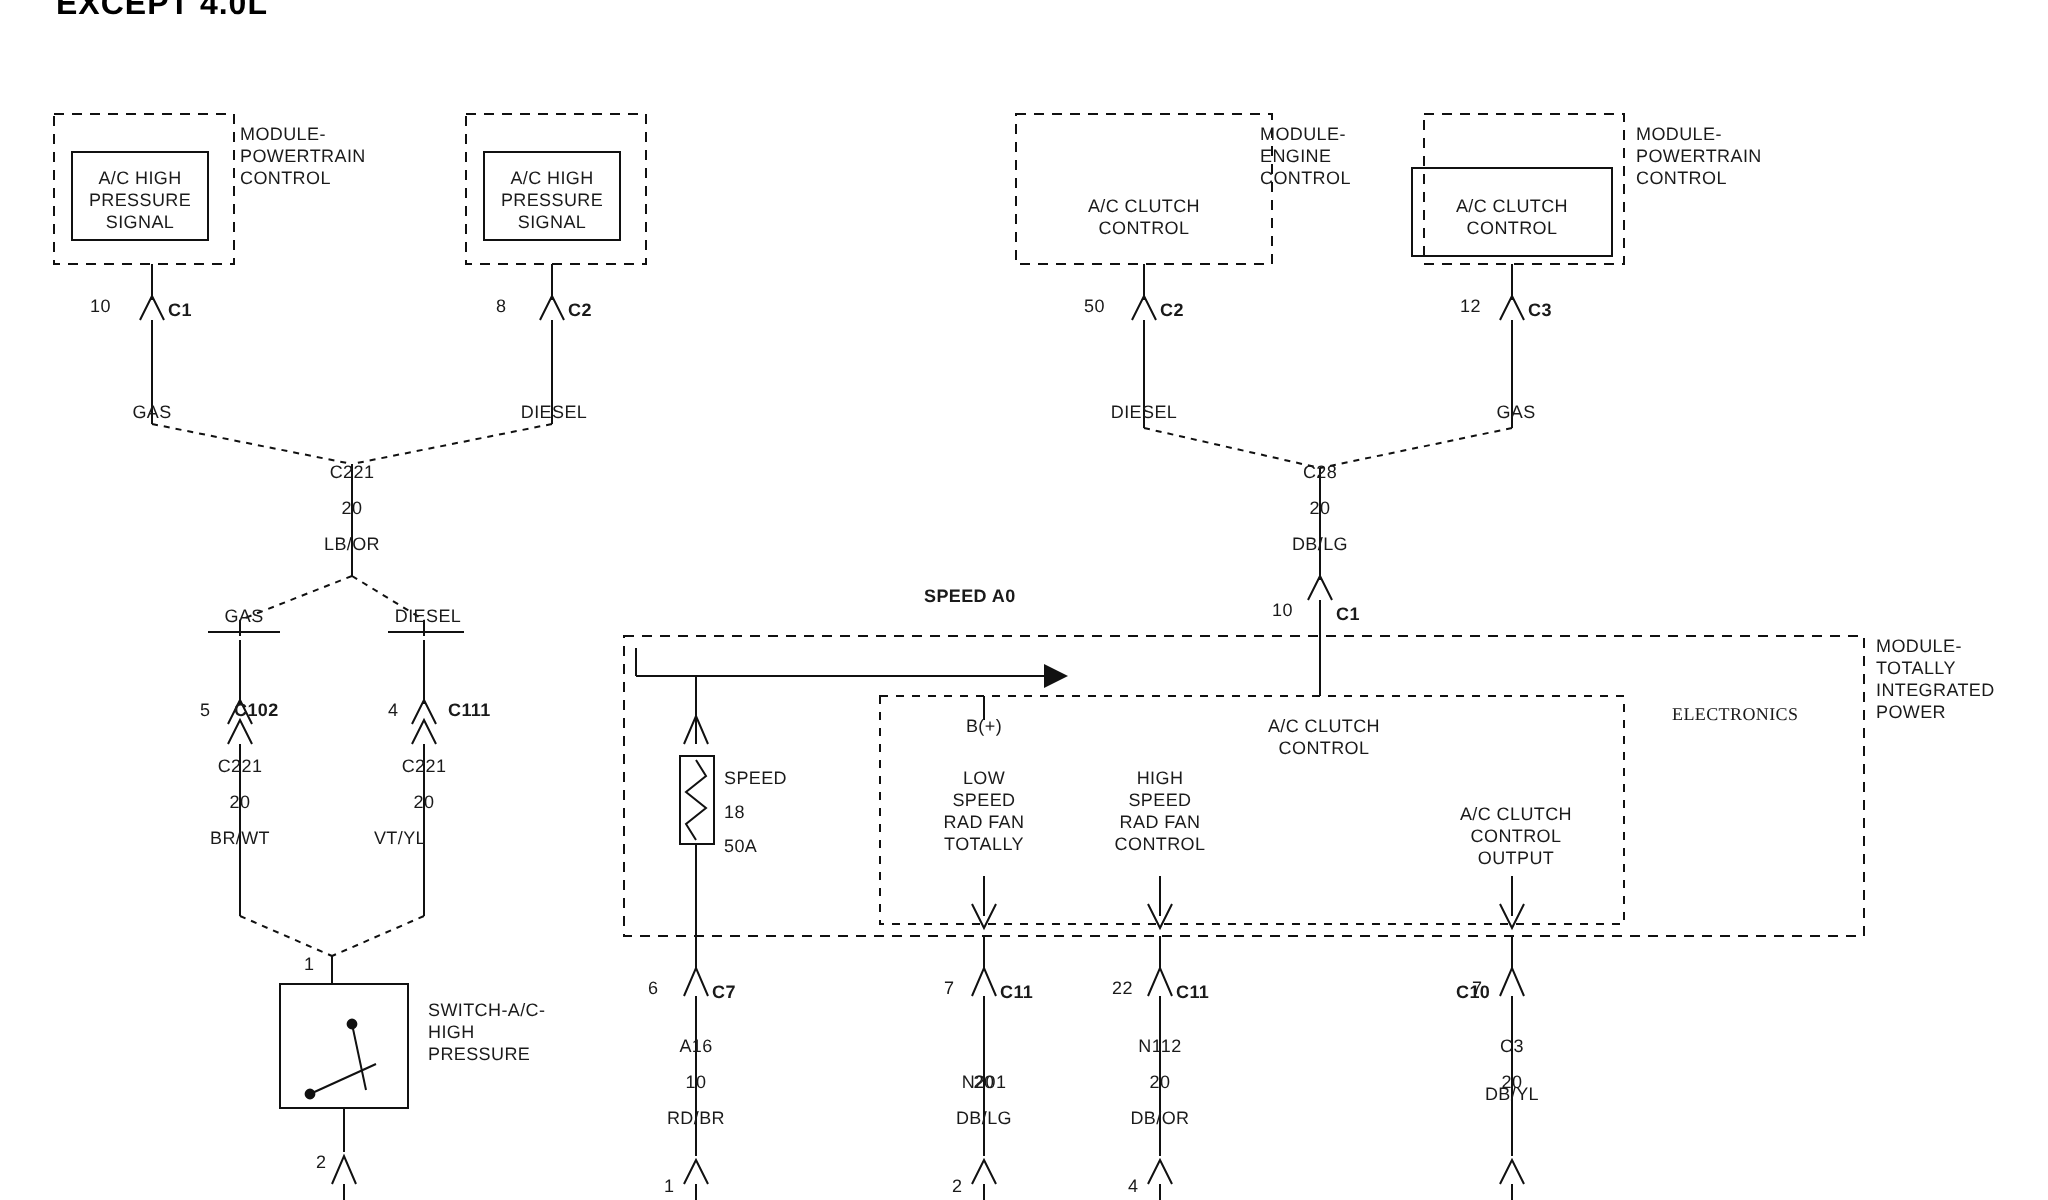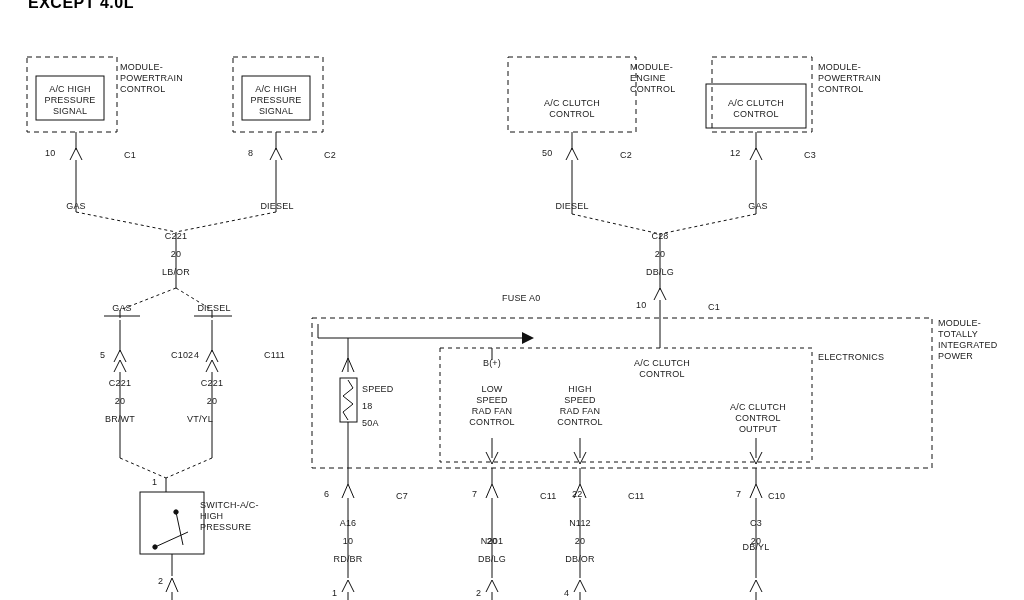--- a/index.html
+++ b/index.html
@@ -2,21 +2,21 @@
 <html><head>
 <meta charset="utf-8">
 <style>
   html,body{margin:0;padding:0;background:#ffffff;}
   body{width:1024px;height:600px;position:relative;overflow:hidden;
        font-family:"Liberation Sans", sans-serif;color:#111;}
   #sheet{position:absolute;left:0;top:0;width:1024px;height:600px;}
   .lbl{position:absolute;font-size:9px;line-height:11px;letter-spacing:.2px;
        color:#1a1a1a;white-space:pre;}
   .lbl.c{text-align:center;}
-  .lbl.b{font-weight:normal;margin-left:40px;}
+  .lbl.b{font-weight:bold;}
   .title{position:absolute;font-size:16px;font-weight:bold;letter-spacing:.5px;color:#000;}
   svg.ov{position:absolute;left:0;top:0;width:1024px;height:600px;overflow:visible;}
 </style>
 </head>
 <body>
 
 <div id="sheet">
 
   <div class="title" style="left:28px;top:-6px;">EXCEPT 4.0L</div>
 
@@ -165,34 +165,34 @@
   <div class="lbl c" style="left:253px;top:201px;width:48px;">DIESEL</div>
 
   <div class="lbl c" style="left:146px;top:231px;width:60px;">C221</div>
   <div class="lbl c" style="left:146px;top:249px;width:60px;">20</div>
   <div class="lbl c" style="left:146px;top:267px;width:60px;">LB/OR</div>
 
   <div class="lbl c" style="left:102px;top:303px;width:40px;">GAS</div>
   <div class="lbl c" style="left:192px;top:303px;width:44px;">DIESEL</div>
 
   <div class="lbl" style="left:100px;top:350px;">5</div>
-  <div class="lbl b" style="left:131px;top:350px;">C102</div>
+  <div class="lbl b" style="left:117px;top:350px;">C102</div>
   <div class="lbl" style="left:194px;top:350px;">4</div>
   <div class="lbl b" style="left:224px;top:350px;">C111</div>
 
   <div class="lbl c" style="left:90px;top:378px;width:60px;">C221</div>
   <div class="lbl c" style="left:90px;top:396px;width:60px;">20</div>
   <div class="lbl c" style="left:90px;top:414px;width:60px;">BR/WT</div>
 
   <div class="lbl c" style="left:182px;top:378px;width:60px;">C221</div>
   <div class="lbl c" style="left:182px;top:396px;width:60px;">20</div>
   <div class="lbl c" style="left:170px;top:414px;width:60px;">VT/YL</div>
 
   <div class="lbl" style="left:152px;top:477px;">1</div>
-  <div class="lbl" style="left:200px;top:500px;">SWITCH-A/C-
+  <div class="lbl" style="left:214px;top:500px;">SWITCH-A/C-
 HIGH
 PRESSURE</div>
   <div class="lbl" style="left:158px;top:576px;">2</div>
 
   <div class="lbl c" style="left:516px;top:98px;width:112px;">A/C CLUTCH
 CONTROL</div>
   <div class="lbl" style="left:630px;top:62px;">MODULE-
 ENGINE
 CONTROL</div>
   <div class="lbl" style="left:542px;top:148px;">50</div>
@@ -207,36 +207,36 @@
   <div class="lbl" style="left:730px;top:148px;">12</div>
   <div class="lbl b" style="left:764px;top:150px;">C3</div>
   <div class="lbl c" style="left:738px;top:201px;width:40px;">GAS</div>
 
   <div class="lbl c" style="left:630px;top:231px;width:60px;">C28</div>
   <div class="lbl c" style="left:630px;top:249px;width:60px;">20</div>
   <div class="lbl c" style="left:630px;top:267px;width:60px;">DB/LG</div>
   <div class="lbl" style="left:636px;top:300px;">10</div>
   <div class="lbl b" style="left:668px;top:302px;">C1</div>
 
-  <div class="lbl b" style="left:462px;top:293px;">FUSE A0</div>
+  <div class="lbl b" style="left:462px;top:293px;">SPEED A0</div>
   <div class="lbl" style="left:938px;top:318px;">MODULE-
 TOTALLY
 INTEGRATED
 POWER</div>
-  <div class="lbl" style="left:818px;top:352px;">ELECTRONICS</div>
+  <div class="lbl" style="left:836px;top:352px;font-family:Liberation Serif, serif;">ELECTRONICS</div>
   <div class="lbl c" style="left:472px;top:358px;width:40px;">B(+)</div>
 
   <div class="lbl" style="left:362px;top:384px;">SPEED</div>
   <div class="lbl" style="left:362px;top:401px;">18</div>
   <div class="lbl" style="left:362px;top:418px;">50A</div>
 
   <div class="lbl c" style="left:452px;top:384px;width:80px;">LOW
 SPEED
 RAD FAN
-CONTROL</div>
+TOTALLY</div>
   <div class="lbl c" style="left:540px;top:384px;width:80px;">HIGH
 SPEED
 RAD FAN
 CONTROL</div>
   <div class="lbl c" style="left:708px;top:402px;width:100px;">A/C CLUTCH
 CONTROL
 OUTPUT</div>
   <div class="lbl c" style="left:612px;top:358px;width:100px;">A/C CLUTCH
 CONTROL</div>
 
@@ -247,21 +247,21 @@
   <div class="lbl c" style="left:318px;top:554px;width:60px;">RD/BR</div>
   <div class="lbl" style="left:332px;top:588px;">1</div>
 
   <div class="lbl" style="left:472px;top:489px;">7</div>
   <div class="lbl b" style="left:500px;top:491px;">C11</div>
   <div class="lbl c" style="left:462px;top:536px;width:60px;">N201</div>
   <div class="lbl c" style="left:462px;top:536px;width:60px;">20</div>
   <div class="lbl c" style="left:462px;top:554px;width:60px;">DB/LG</div>
   <div class="lbl" style="left:476px;top:588px;">2</div>
 
-  <div class="lbl" style="left:556px;top:489px;margin-left:16px;">22</div>
+  <div class="lbl" style="left:556px;top:489px;">22</div>
   <div class="lbl b" style="left:588px;top:491px;">C11</div>
   <div class="lbl c" style="left:550px;top:518px;width:60px;">N112</div>
   <div class="lbl c" style="left:550px;top:536px;width:60px;">20</div>
   <div class="lbl c" style="left:550px;top:554px;width:60px;">DB/OR</div>
   <div class="lbl" style="left:564px;top:588px;">4</div>
 
   <div class="lbl" style="left:736px;top:489px;">7</div>
   <div class="lbl b" style="left:728px;top:491px;">C10</div>
   <div class="lbl c" style="left:726px;top:518px;width:60px;">C3</div>
   <div class="lbl c" style="left:726px;top:536px;width:60px;">20</div>

